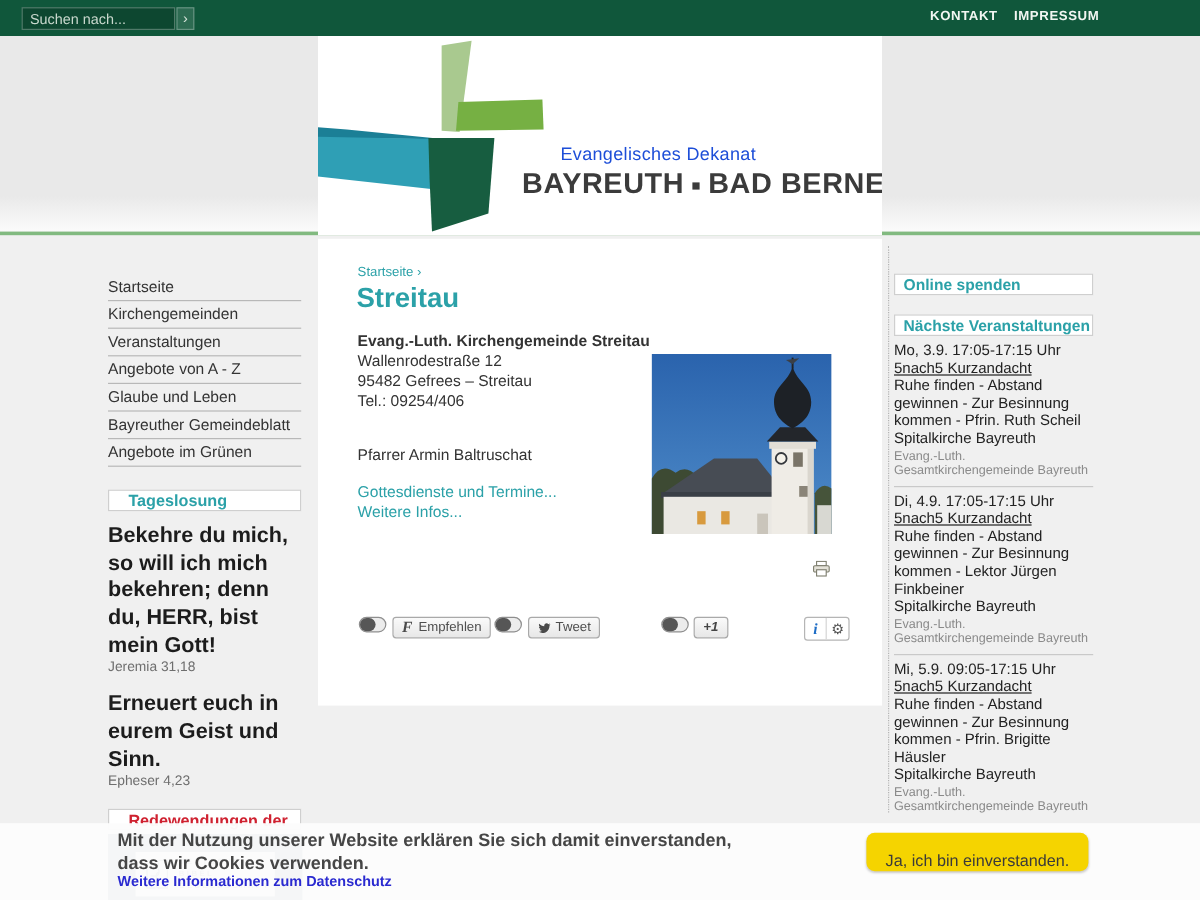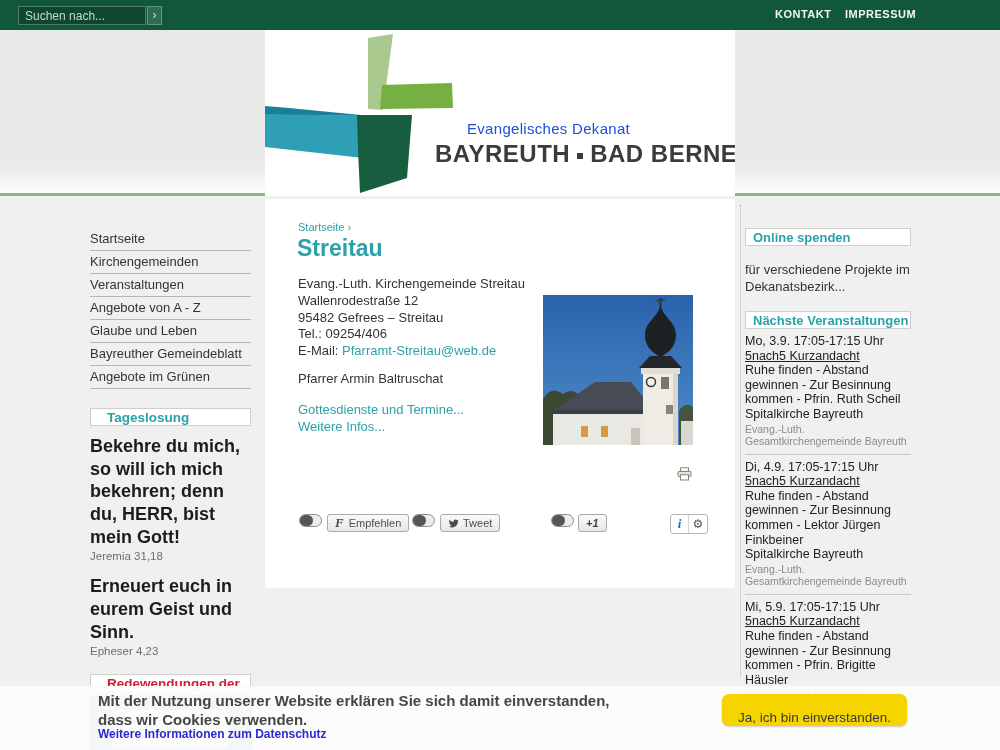--- a/index.html
+++ b/index.html
@@ -44,21 +44,21 @@
     display:flex; align-items:center; padding-left:6px; }
   .dbg-words { margin-left:6px; }
   .dbg-words div { font-size:6.5px; font-weight:bold; letter-spacing:2px; color:#25404d; line-height:1.55; }
 
   
   .content-box { position:absolute; left:265px; top:199px; width:470px; height:389px; background:#ffffff; }
   .dotted-divider { position:absolute; left:740px; top:205px; height:472px; border-left:1px dotted #b3b3b3; }
   .breadcrumb { position:absolute; left:33px; top:22px; font-size:11px; color:#2ba1a8; cursor:pointer; }
   .page-title { position:absolute; left:32px; top:36px; font-size:23px; font-weight:bold; color:#2ba1a8; }
   .info-block { position:absolute; left:33px; top:77px; font-size:13px; color:#333; line-height:16.8px; }
-  .info-org { font-weight:normal; }
+  .info-org { font-weight:bold; }
   .link { color:#2ba1a8; cursor:pointer; }
   .pastor-line { position:absolute; left:33px; top:172px; font-size:13px; color:#333; }
   .content-links { position:absolute; left:33px; top:202px; font-size:13px; line-height:17px; }
   .church-photo { position:absolute; left:278px; top:96px; width:150px; height:150px; }
   .print-icon { position:absolute; left:412px; top:268px; width:15px; height:14px; cursor:pointer; }
 
   .social-row { position:absolute; left:0; top:315px; width:470px; height:20px; }
   .toggle { position:absolute; width:23px; height:13px; border:1px solid #8e8e8e; border-radius:7px;
     background:#ececec; cursor:pointer; }
   .toggle .knob { position:absolute; left:0px; top:0px; width:13px; height:11px; border-radius:6px; background:#565656; }
@@ -160,21 +160,20 @@
 <div class="content-box">
   <div class="breadcrumb"><span>Startseite</span> <span>›</span></div>
 
   <h1 class="page-title">Streitau</h1>
 
   <div class="info-block">
     <div class="info-org">Evang.-Luth. Kirchengemeinde Streitau</div>
     <div>Wallenrodestraße 12</div>
     <div>95482 Gefrees – Streitau</div>
     <div>Tel.: 09254/406</div>
-    <div><span>E-Mail: </span><span class="link">Pfarramt-Streitau@web.de</span></div>
   </div>
 
   <div class="pastor-line">Pfarrer Armin Baltruschat</div>
 
   <div class="content-links">
     <div class="link">Gottesdienste und Termine...</div>
     <div class="link">Weitere Infos...</div>
   </div>
 
   <svg class="church-photo" viewBox="0 0 150 150">
@@ -237,39 +236,38 @@
     </div>
     <div class="info-group">
       <div class="info-cell i">i</div>
       <div class="info-cell gear">⚙</div>
     </div>
   </div>
 </div>
 
 <div class="right-sidebar">
   <div class="rs-heading teal-text">Online spenden</div>
-  <div class="rs-para">für verschiedene Projekte im Dekanatsbezirk...</div>
   <div class="rs-heading rs-heading2 teal-text">Nächste Veranstaltungen</div>
 
   <div class="event">
     <div>Mo, 3.9. 17:05-17:15 Uhr</div>
     <div><span class="event-link">5nach5 Kurzandacht</span></div>
     <div>Ruhe finden - Abstand gewinnen - Zur Besinnung kommen - Pfrin. Ruth Scheil</div>
     <div>Spitalkirche Bayreuth</div>
     <div class="event-org">Evang.-Luth. Gesamtkirchengemeinde Bayreuth</div>
   </div>
   <div class="event">
     <div>Di, 4.9. 17:05-17:15 Uhr</div>
     <div><span class="event-link">5nach5 Kurzandacht</span></div>
     <div>Ruhe finden - Abstand gewinnen - Zur Besinnung kommen - Lektor Jürgen Finkbeiner</div>
     <div>Spitalkirche Bayreuth</div>
     <div class="event-org">Evang.-Luth. Gesamtkirchengemeinde Bayreuth</div>
   </div>
   <div class="event">
-    <div>Mi, 5.9. 17:05-17:15 Uhr</div>
+    <div>Mi, 5.9. 09:05-17:15 Uhr</div>
     <div><span class="event-link">5nach5 Kurzandacht</span></div>
     <div>Ruhe finden - Abstand gewinnen - Zur Besinnung kommen - Pfrin. Brigitte Häusler</div>
     <div>Spitalkirche Bayreuth</div>
     <div class="event-org">Evang.-Luth. Gesamtkirchengemeinde Bayreuth</div>
   </div>
 </div>
 
 <div class="cookie-banner">
   <div class="cookie-text">
     <div>Mit der Nutzung unserer Website erklären Sie sich damit einverstanden,</div>

